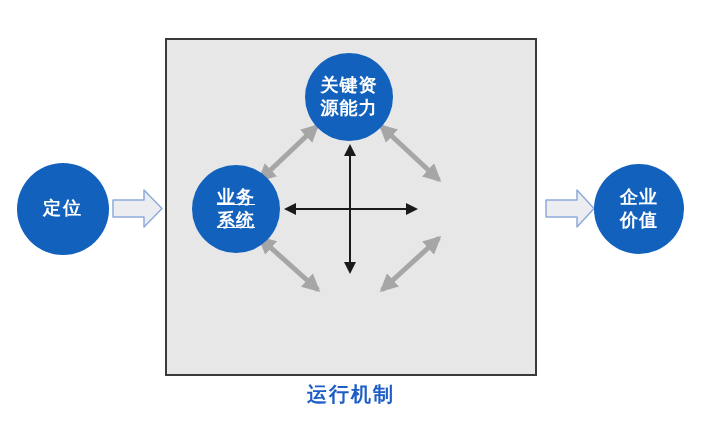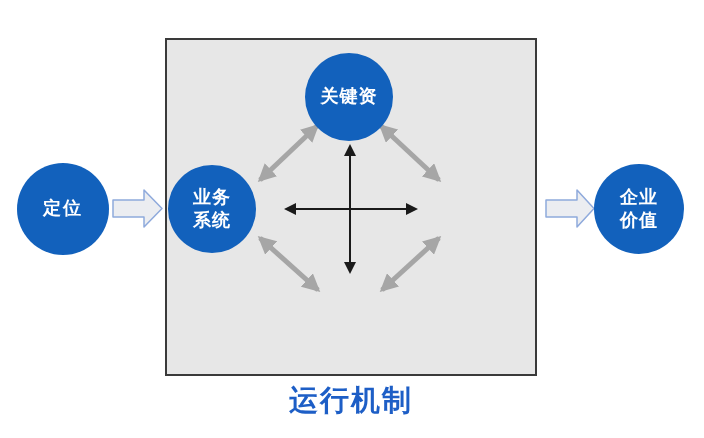--- a/index.html
+++ b/index.html
@@ -38,30 +38,30 @@
     font-weight: bold;
     text-align: center;
     font-size: 18px;
     line-height: 1.3;
     letter-spacing: 1px;
     z-index: 3;
   }
   .node span { display: block; }
   .node-positioning { left: 17px;  top: 163px; width: 92px; height: 92px; font-size: 18px; letter-spacing: 2px; }
   .node-key-resources { left: 305px; top: 53px;  width: 88px; height: 88px; }
-  .node-business-system { left: 168px; top: 165px; width: 88px; height: 88px; }
+  .node-business-system { left: 192px; top: 165px; width: 88px; height: 88px; text-decoration: underline; }
   .node-cash-flow { left: 427px; top: 165px; width: 88px; height: 88px; }
   .node-profit-model { left: 306px; top: 275px; width: 88px; height: 88px; }
   .node-enterprise-value { left: 594px; top: 164px; width: 90px; height: 90px; }
   .box-title {
     position: absolute;
     left: 165px; top: 381px;
     width: 372px;
     text-align: center;
-    font-size: 29px;
+    font-size: 20px;
     font-weight: bold;
     letter-spacing: 2px;
     color: var(--title-text);
     z-index: 2;
   }
   .diag-line { stroke: var(--diagonal-arrow); stroke-width: 5; fill: none; }
   .diag-head { fill: var(--diagonal-arrow); }
   .cross-line { stroke: var(--cross-arrow); stroke-width: 2; fill: none; }
   .cross-head { fill: var(--cross-arrow); }
   .block-arrow {
@@ -99,20 +99,21 @@
     <polygon class="block-arrow" points="113,200 144,200 144,190 162,208.5 144,227 144,217 113,217"></polygon>
     <polygon class="block-arrow" points="546,200 577,200 577,190 594,208.5 577,227 577,217 546,217"></polygon>
   </svg>
 
   <div class="node node-positioning">
     <span>定位</span>
   </div>
 
   <div class="node node-key-resources">
     <span>关键资</span>
+    <span>源能力</span>
   </div>
 
   <div class="node node-business-system">
     <span>业务</span>
     <span>系统</span>
   </div>
 
 
 
   <div class="node node-enterprise-value">

